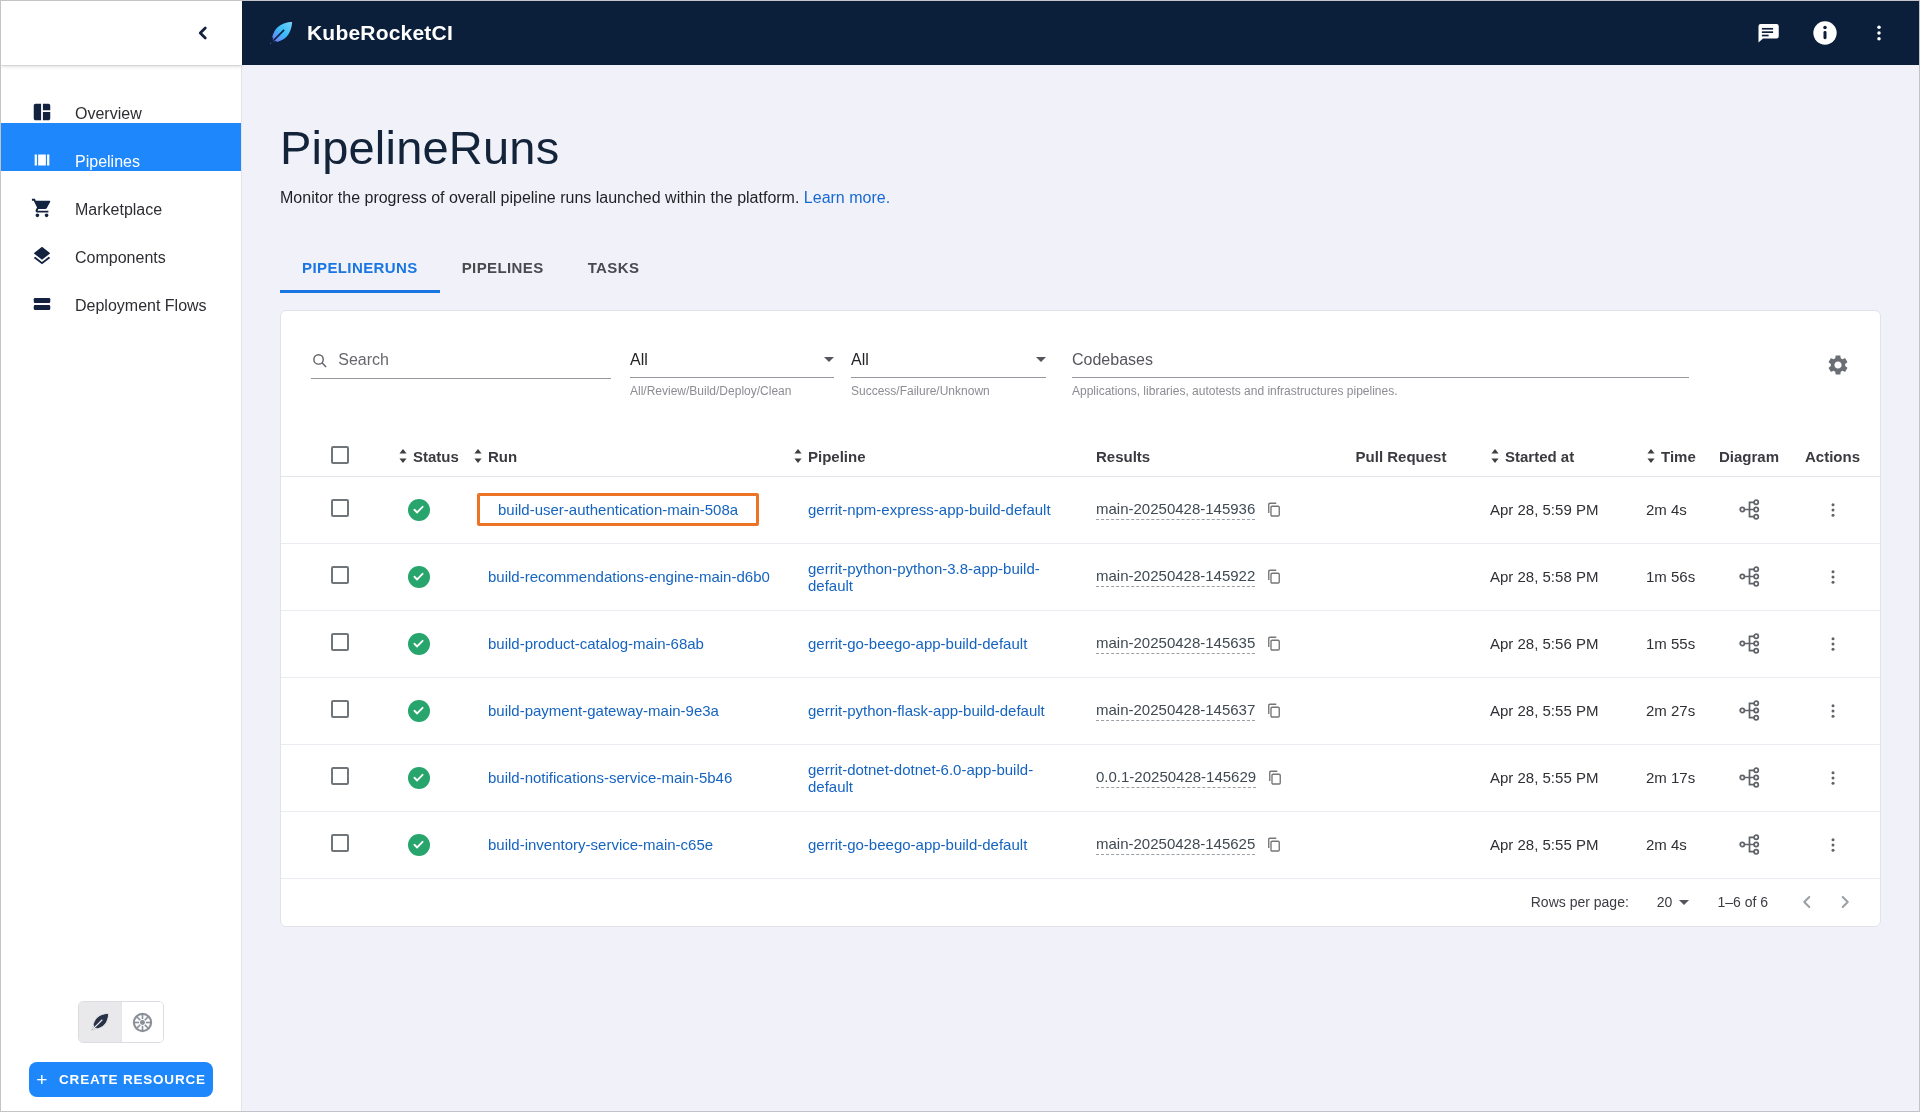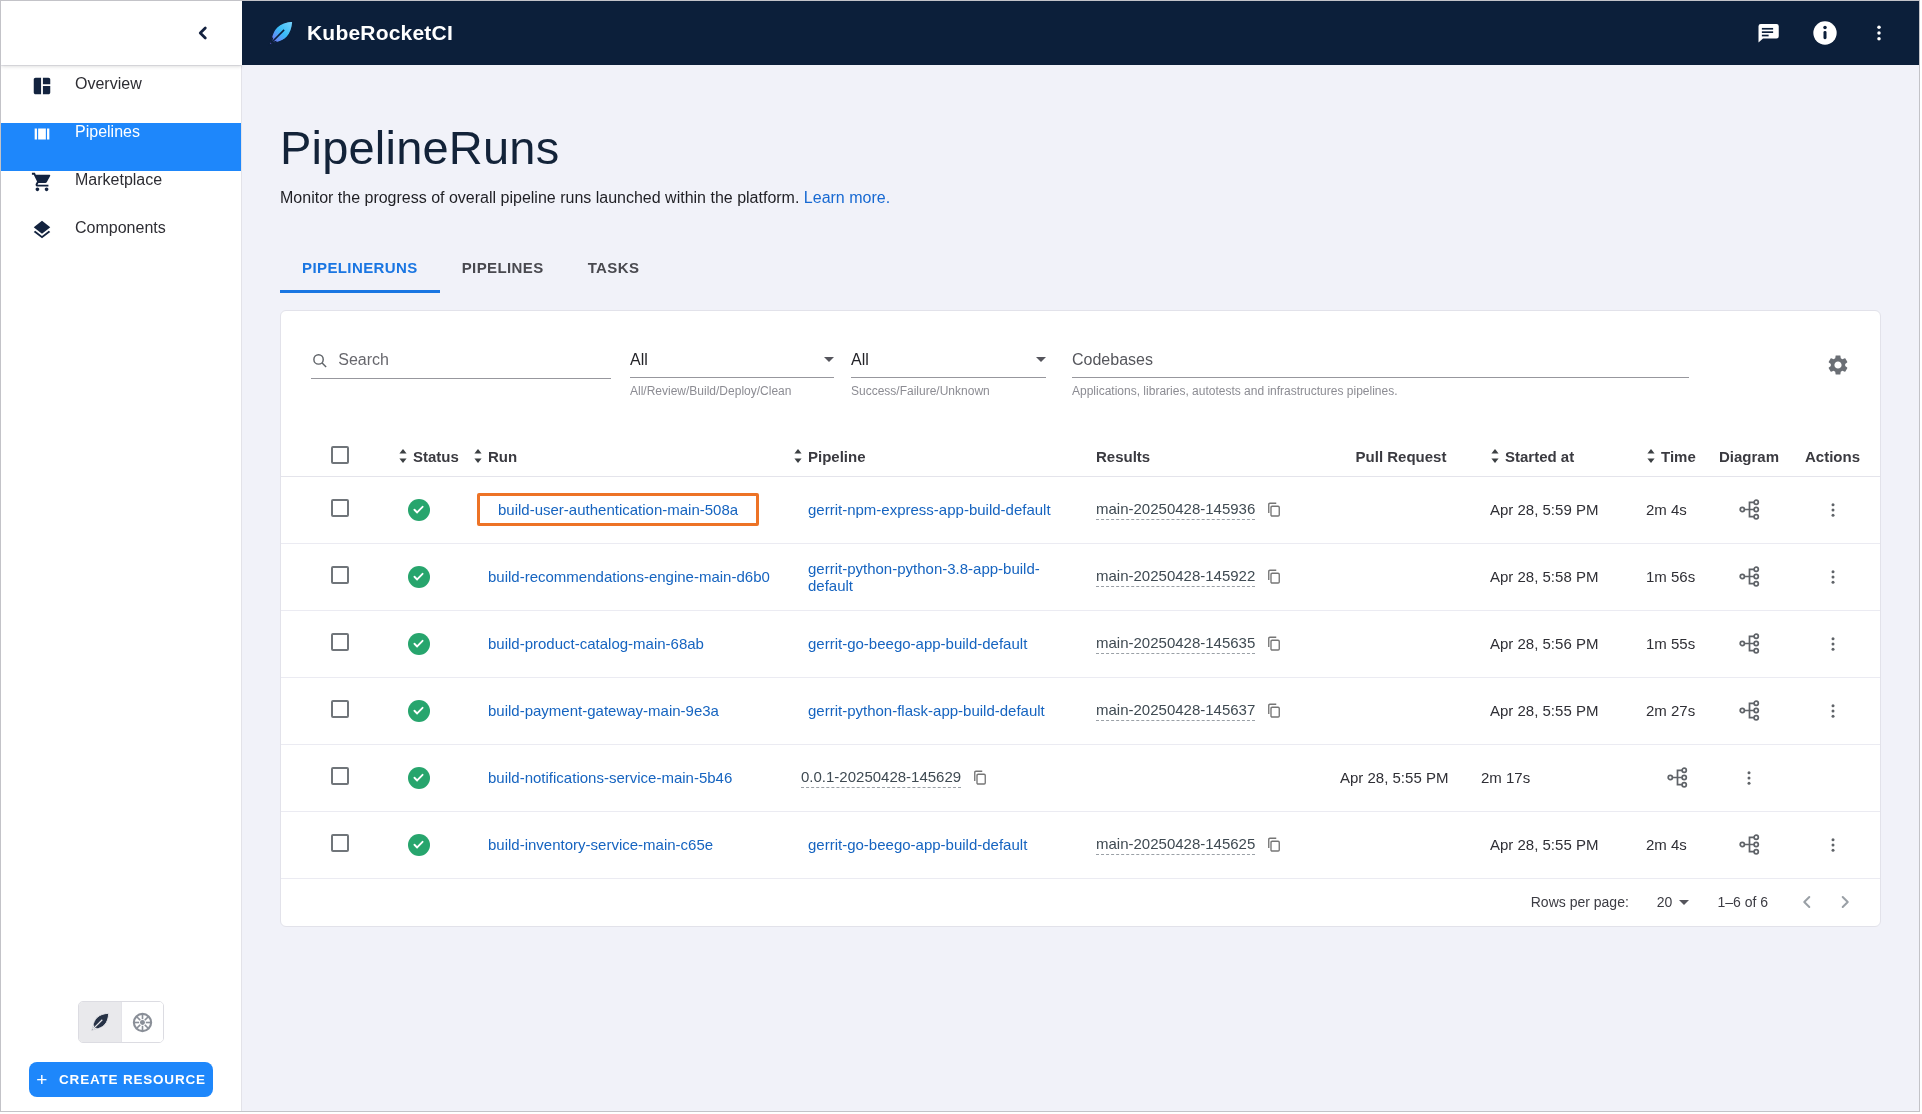--- a/index.html
+++ b/index.html
@@ -15,21 +15,21 @@
   .topbar-main { flex:1; background:#0c1f3a; display:flex; align-items:center; padding:0 30px 0 24px; }
   .brand { display:flex; align-items:center; gap:11px; }
   .brand-name { color:#fff; font-size:21px; font-weight:700; letter-spacing:.2px; }
   .topbar-actions { margin-left:auto; display:flex; align-items:center; gap:30px; }
   .icon-btn { background:none; border:none; cursor:pointer; display:flex; align-items:center; justify-content:center; }
 
   
   .sidebar { position:absolute; top:64px; left:0; bottom:0; width:241px; background:#fff;
              border-right:1px solid #e3e3e9; border-top:1px solid #ededf2; z-index:4; }
   .nav { padding-top:9px; }
-  .nav-item { height:48px; display:flex; align-items:flex-start; gap:22px; padding-left:30px;
+  .nav-item { height:48px; display:flex; align-items:flex-end; gap:22px; padding-left:30px;
               font-size:16px; color:#2d2d33; cursor:pointer; }
   .nav-item svg { width:22px; height:22px; flex:none; }
   .nav-item.selected { background:#1e87fb; color:#fff; }
   .sidebar-bottom { position:absolute; bottom:0; left:0; right:0; padding-bottom:14px;
                     display:flex; flex-direction:column; align-items:center; gap:19px; }
   .toggle-group { display:flex; border:1px solid #dcdce2; border-radius:5px; overflow:hidden; background:#fff; }
   .toggle-btn { width:42px; height:40px; display:flex; align-items:center; justify-content:center;
                 background:#fff; border:none; cursor:pointer; }
   .toggle-btn + .toggle-btn { border-left:1px solid #e4e4e9; }
   .toggle-btn.selected { background:#e9e9ec; }
@@ -190,20 +190,27 @@
             <path d="M7 18c-1.1 0-1.99.9-1.99 2S5.9 22 7 22s2-.9 2-2-.9-2-2-2zM1 2v2h2l3.6 7.59-1.35 2.45c-.16.28-.25.61-.25.96 0 1.1.9 2 2 2h12v-2H7.42c-.14 0-.25-.11-.25-.25l.03-.12.9-1.63h7.45c.75 0 1.41-.41 1.75-1.03l3.58-6.49c.08-.14.12-.31.12-.48 0-.55-.45-1-1-1H5.21l-.94-2H1zm16 16c-1.1 0-1.99.9-1.99 2s.89 2 1.99 2 2-.9 2-2-.9-2-2-2z"></path>
           </svg>
         <span>Marketplace</span>
       </div>
       <div class="nav-item">
         <svg viewBox="0 0 24 24" fill="#13233f">
             <path d="M11.99 18.54l-7.37-5.73L3 14.07l9 7 9-7-1.63-1.27-7.38 5.74zM12 16l7.36-5.73L21 9l-9-7-9 7 1.63 1.27L12 16z"></path>
           </svg>
         <span>Components</span>
       </div>
+      <div class="nav-item">
+        <svg viewBox="0 0 24 24" fill="#13233f">
+            <rect x="3" y="5.5" width="18" height="5.4" rx="1.4"></rect>
+            <rect x="3" y="13.2" width="18" height="5.4" rx="1.4"></rect>
+          </svg>
+        <span>Deployment Flows</span>
+      </div>
     </nav>
 
     <div class="sidebar-bottom">
       <div class="toggle-group">
         <button class="toggle-btn selected">
           <svg width="22" height="22" viewBox="0 0 24 24" fill="#273246" stroke="#e9e9ec">
               <use href="#quill"></use>
             </svg>
         </button>
         <button class="toggle-btn">
@@ -513,20 +520,21 @@
       <div class="grid-row row">
         <div class="cell-check"><span class="checkbox"></span></div>
         <div class="cell-status">
             <span class="status-ok">
               <svg width="13" height="13" viewBox="0 0 24 24" fill="none" stroke="#fff" stroke-width="3.4" stroke-linecap="round" stroke-linejoin="round">
                 <polyline points="4.5 12.5 9.5 17.5 19.5 7"></polyline>
               </svg>
             </span>
           </div>
         <div class="cell-run"><a class="run-link">build-notifications-service-main-5b46</a></div>
+        <div class="cell-pipeline"><a class="pipeline-link">gerrit-dotnet-dotnet-6.0-app-build-default</a></div>
         <div class="cell-results">
             <span class="results-text">0.0.1-20250428-145629</span>
             <button class="icon-btn">
               <svg width="18" height="18" viewBox="0 0 24 24" fill="none" stroke="#757575" stroke-width="1.8">
                 <rect x="8" y="7" width="11" height="13" rx="1.5"></rect>
                 <path d="M5 16V4.5A1.5 1.5 0 0 1 6.5 3H15"></path>
               </svg>
             </button>
           </div>
         <div class="cell-pr"></div>

